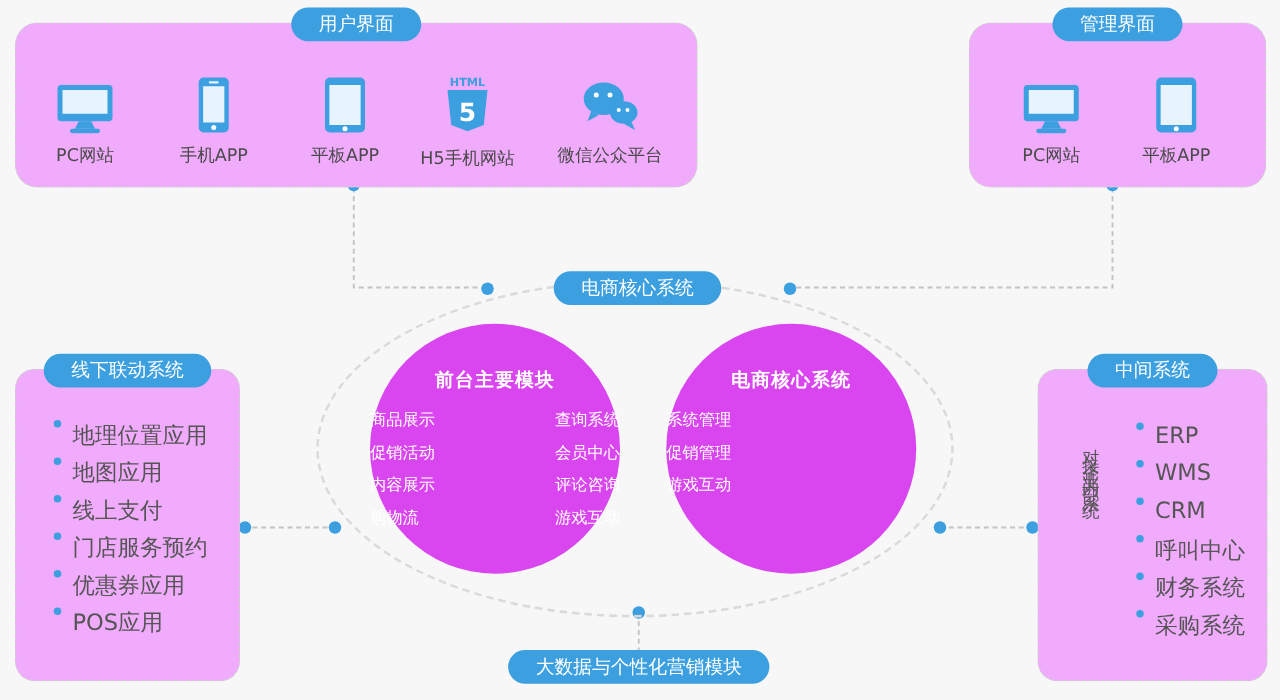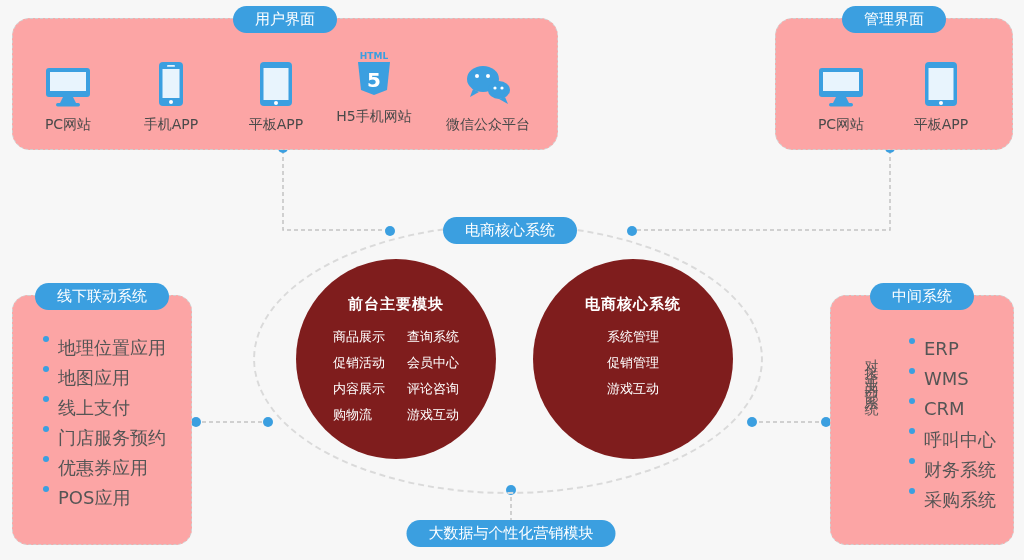--- a/index.html
+++ b/index.html
@@ -5,21 +5,21 @@
   html,body{margin:0;padding:0;}
   body{
     width:1024px;height:560px;position:relative;overflow:hidden;
     background:#f7f7f7;
     font-family:"DejaVu Sans","Liberation Sans",sans-serif;
   }
   .stage{position:absolute;left:0;top:0;width:1024px;height:560px;}
   svg.connectors{position:absolute;left:0;top:0;z-index:0;}
 
   .panel{
-    position:absolute;background:#fca5a5;border:1px dashed #cfcfcf;
+    position:absolute;background:#f0abfc;border:1px dashed #cfcfcf;
     border-radius:18px;z-index:1;box-sizing:border-box;
   }
   .pill{
     position:absolute;background:#3b9fe0;color:#fff;font-size:15px;
     line-height:27px;height:27px;padding:0 22px;border-radius:15px;
     white-space:nowrap;z-index:3;text-align:center;
   }
   .pill.center{transform:translateX(-50%);}
 
   .device-item{position:absolute;width:110px;text-align:center;}
@@ -29,24 +29,24 @@
   .bullet-list{position:absolute;}
   .bullet-row{display:flex;align-items:flex-start;height:30px;font-size:18px;color:#555;}
   .bullet-row .dot{width:6px;height:6px;border-radius:50%;background:#3b9fe0;margin-right:9px;flex:none;}
 
   .ellipse{
     position:absolute;left:253px;top:224px;width:510px;height:270px;
     border:2px dashed #dadada;border-radius:50%;z-index:1;box-sizing:border-box;
   }
   .bigcircle{
     position:absolute;width:200px;height:200px;border-radius:50%;
-    background:#7f1d1d;z-index:2;color:#fff;
+    background:#d946ef;z-index:2;color:#fff;
   }
   .bigcircle .ctitle{text-align:center;font-weight:bold;font-size:15px;margin-top:36px;letter-spacing:1px;}
-  .cols{display:flex;justify-content:center;gap:22px;margin-top:10px;}
+  .cols{display:flex;justify-content:space-between;gap:22px;margin-top:10px;}
   .col{display:flex;flex-direction:column;}
   .col span{font-size:13px;line-height:26px;white-space:nowrap;}
 
   .vlabel{
     position:absolute;writing-mode:vertical-rl;font-size:14px;color:#555;
     letter-spacing:6px;
   }
 </style>
 </head>
 <body>
@@ -105,21 +105,21 @@
       <div class="icon">
         <svg width="34" height="46" viewBox="0 0 34 46">
           <rect x="1" y="1" width="32" height="44" rx="4" fill="#3b9fe0"></rect>
           <rect x="4.5" y="7" width="25" height="32" fill="#e8f4fd"></rect>
           <circle cx="17" cy="42" r="2" fill="#fff"></circle>
         </svg>
       </div>
       <div class="lbl">平板APP</div>
     </div>
 
-    <div class="device-item" style="left:306px;top:28px;">
+    <div class="device-item" style="left:306px;top:38px;">
       <div class="icon">
         <svg width="40" height="50" viewBox="0 0 40 50">
           <text x="20" y="10" font-size="9" font-weight="bold" fill="#3b9fe0" text-anchor="middle">HTML</text>
           <path d="M4 13 h32 l-3 28 -13 5 -13 -5 z" fill="#3b9fe0"></path>
           <text x="20" y="38" font-size="20" font-weight="bold" fill="#ffffff" text-anchor="middle">5</text>
         </svg>
       </div>
       <div class="lbl">H5手机网站</div>
     </div>
 

